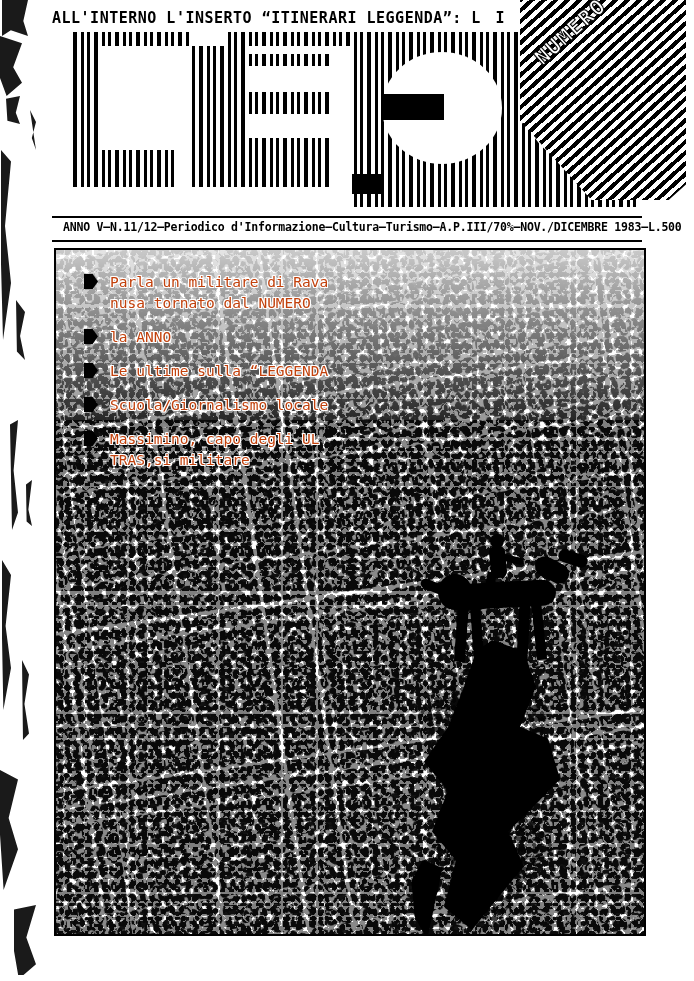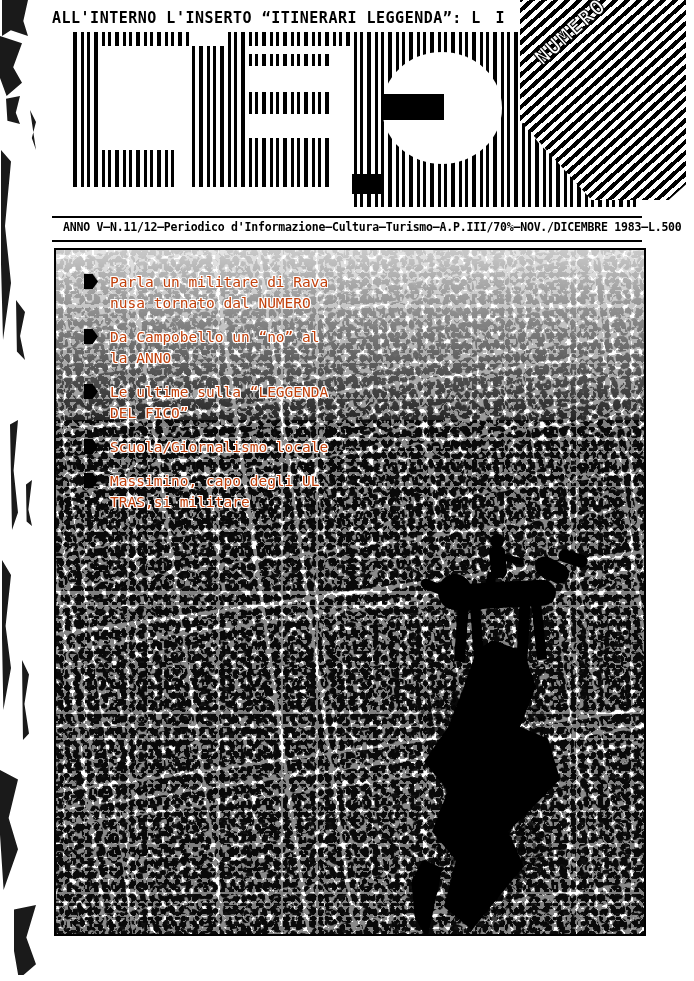--- a/index.html
+++ b/index.html
@@ -397,27 +397,25 @@
     <div class="speckle-fade-top"></div>
 
     <div class="headlines">
       <div class="hl-item">
         <span class="hl-bullet"></span>
         <span>Parla un militare di Rava</span>
         <span class="hl-line2">nusa tornato dal NUMERO</span>
       </div>
       <div class="hl-item">
         <span class="hl-bullet"></span>
-        <span>Da Campobello un “no” al</span>
         <span class="hl-line2">la ANNO</span>
       </div>
       <div class="hl-item">
         <span class="hl-bullet"></span>
         <span>Le ultime sulla “LEGGENDA</span>
-        <span class="hl-line2">DEL FICO”</span>
       </div>
       <div class="hl-item">
         <span class="hl-bullet"></span>
         <span>Scuola/Giornalismo locale</span>
         <span class="hl-line2"></span>
       </div>
       <div class="hl-item">
         <span class="hl-bullet"></span>
         <span>Massimino, capo degli UL</span>
         <span class="hl-line2">TRAS,si militare</span>

